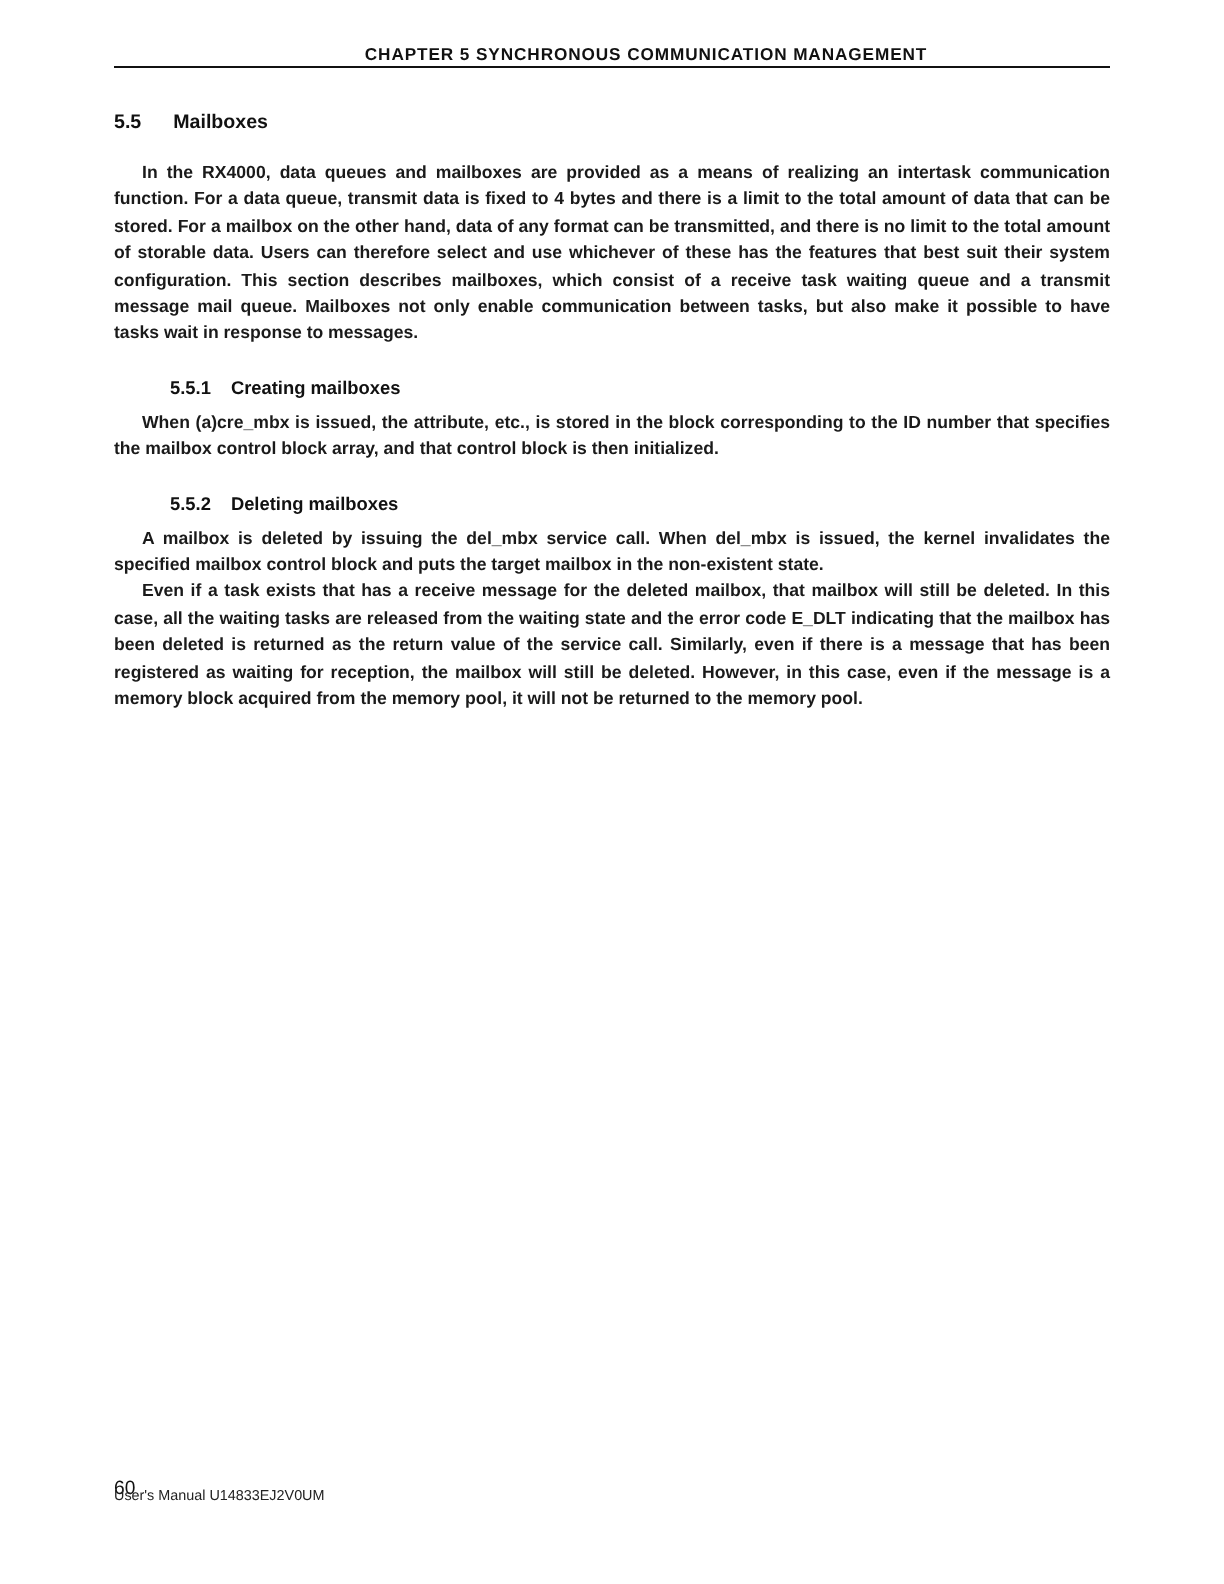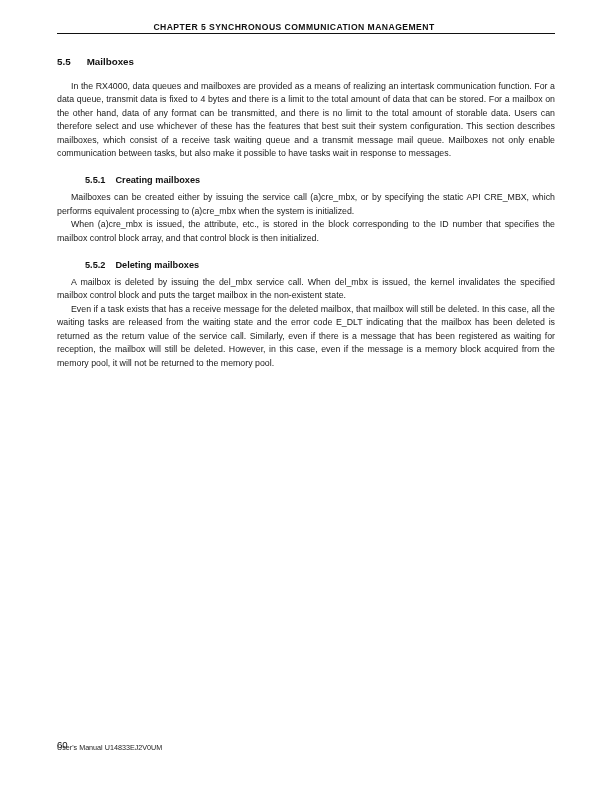--- a/index.html
+++ b/index.html
@@ -15,21 +15,21 @@
     font-family: "Liberation Sans", "DejaVu Sans", sans-serif;
     color: #1a1a1a;
     overflow: hidden;
     box-sizing: border-box;
   }
 
   
   .chapter-header {
     position: absolute;
     top: 22px;
-    left: 45px;
+    left: 74px;
     width: 498px;
     text-align: center;
     font-size: 8.6px;
     font-weight: bold;
     letter-spacing: 0.45px;
     color: #111;
     white-space: nowrap;
   }
   .header-rule {
     position: absolute;
@@ -68,20 +68,21 @@
     display: inline-block;
     margin-right: 10px;
   }
   .body-p {
     margin: 0;
     font-size: 8.8px;
     line-height: 13.4px;
     text-align: justify;
     text-indent: 14px;
     color: #1a1a1a;
+    font-weight: bold;
   }
 
   
   .footer-page-num {
     position: absolute;
     top: 739px;
     left: 57px;
     font-size: 9.6px;
     font-weight: normal;
     color: #111;
@@ -109,21 +110,20 @@
     <h1 class="sec-h">
       <span class="sec-num">5.5</span><span class="sec-title">Mailboxes</span>
     </h1>
 
     <p class="body-p">In the RX4000, data queues and mailboxes are provided as a means of realizing an intertask communication function.  For a data queue, transmit data is fixed to 4 bytes and there is a limit to the total amount of data that can be stored.  For a mailbox on the other hand, data of any format can be transmitted, and there is no limit to the total amount of storable data.  Users can therefore select and use whichever of these has the features that best suit their system configuration.  This section describes mailboxes, which consist of a receive task waiting queue and a transmit message mail queue.  Mailboxes not only enable communication between tasks, but also make it possible to have tasks wait in response to messages.</p>
 
     <h2 class="sub-h">
       <span class="sec-num">5.5.1</span><span class="sec-title">Creating mailboxes</span>
     </h2>
 
-    <p class="body-p">Mailboxes can be created either by issuing the service call (a)cre_mbx, or by specifying the static API CRE_MBX, which performs equivalent processing to (a)cre_mbx when the system is initialized.</p>
     <p class="body-p">When (a)cre_mbx is issued, the attribute, etc., is stored in the block corresponding to the ID number that specifies the mailbox control block array, and that control block is then initialized.</p>
 
     <h2 class="sub-h">
       <span class="sec-num">5.5.2</span><span class="sec-title">Deleting mailboxes</span>
     </h2>
 
     <p class="body-p">A mailbox is deleted by issuing the del_mbx service call.  When del_mbx is issued, the kernel invalidates the specified mailbox control block and puts the target mailbox in the non-existent state.</p>
     <p class="body-p">Even if a task exists that has a receive message for the deleted mailbox, that mailbox will still be deleted.  In this case, all the waiting tasks are released from the waiting state and the error code E_DLT indicating that the mailbox has been deleted is returned as the return value of the service call.  Similarly, even if there is a message that has been registered as waiting for reception, the mailbox will still be deleted.  However, in this case, even if the message is a memory block acquired from the memory pool, it will not be returned to the memory pool.</p>
 
   </main>

